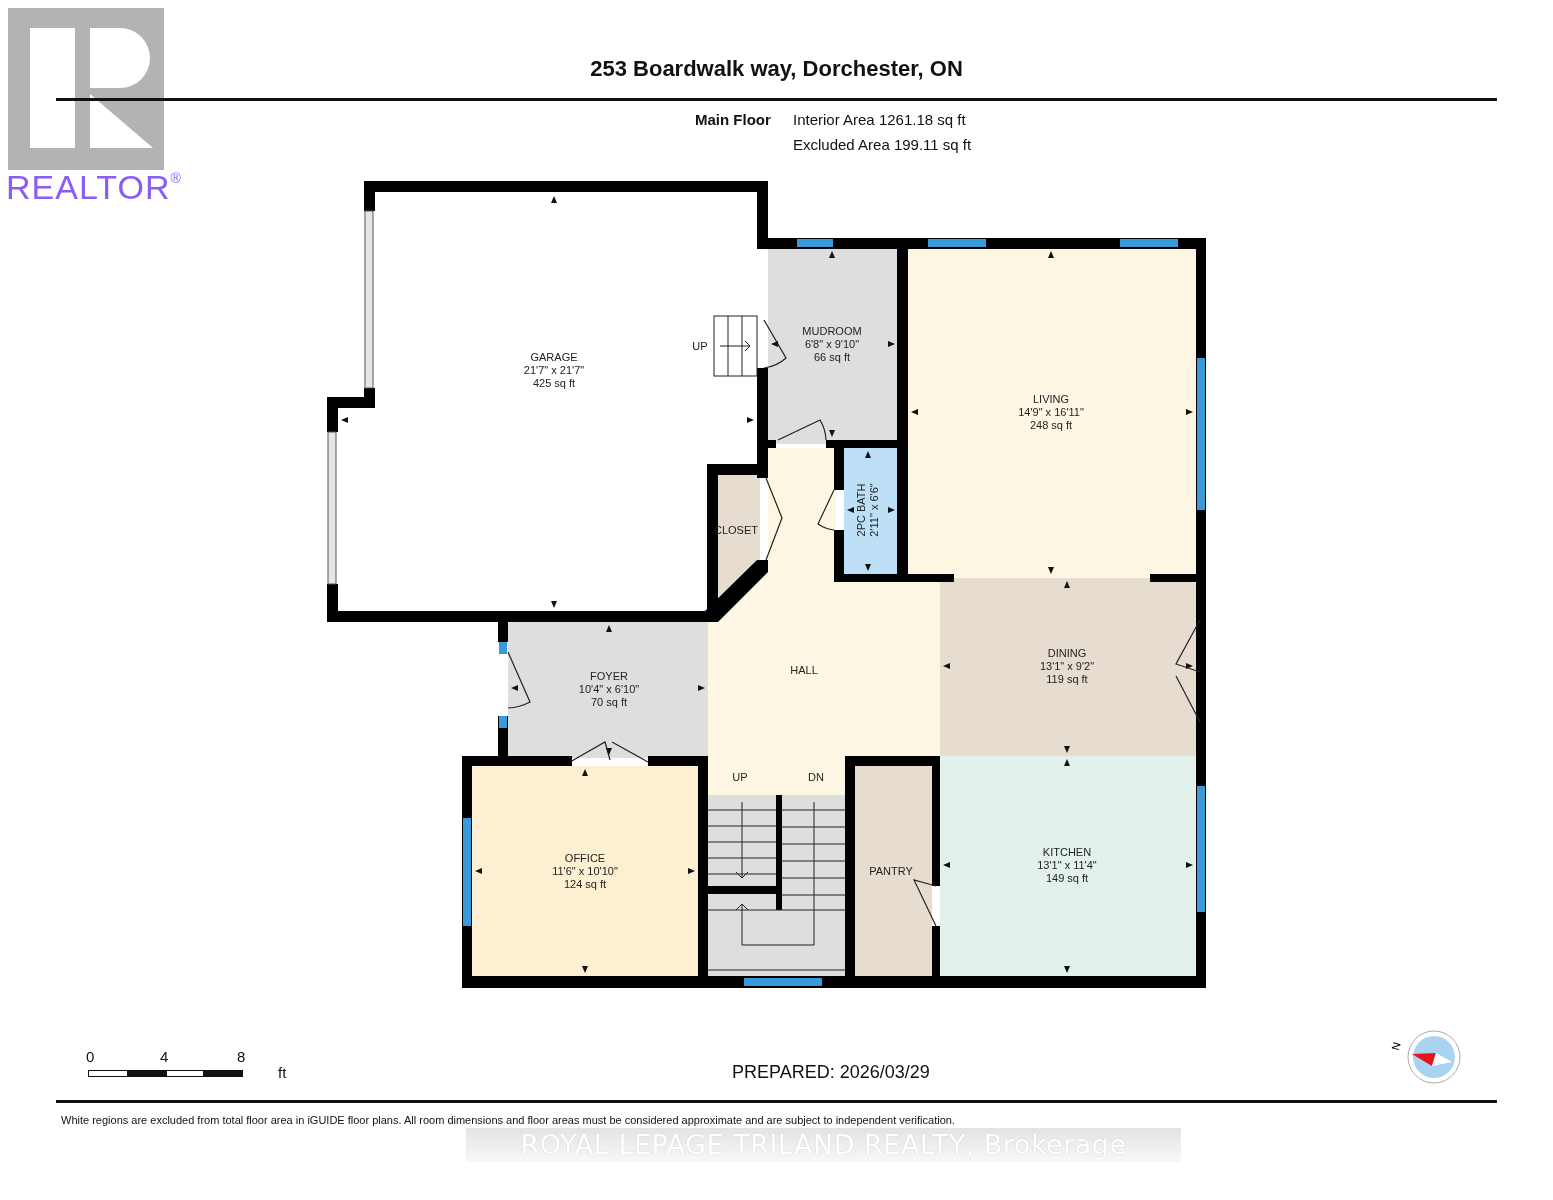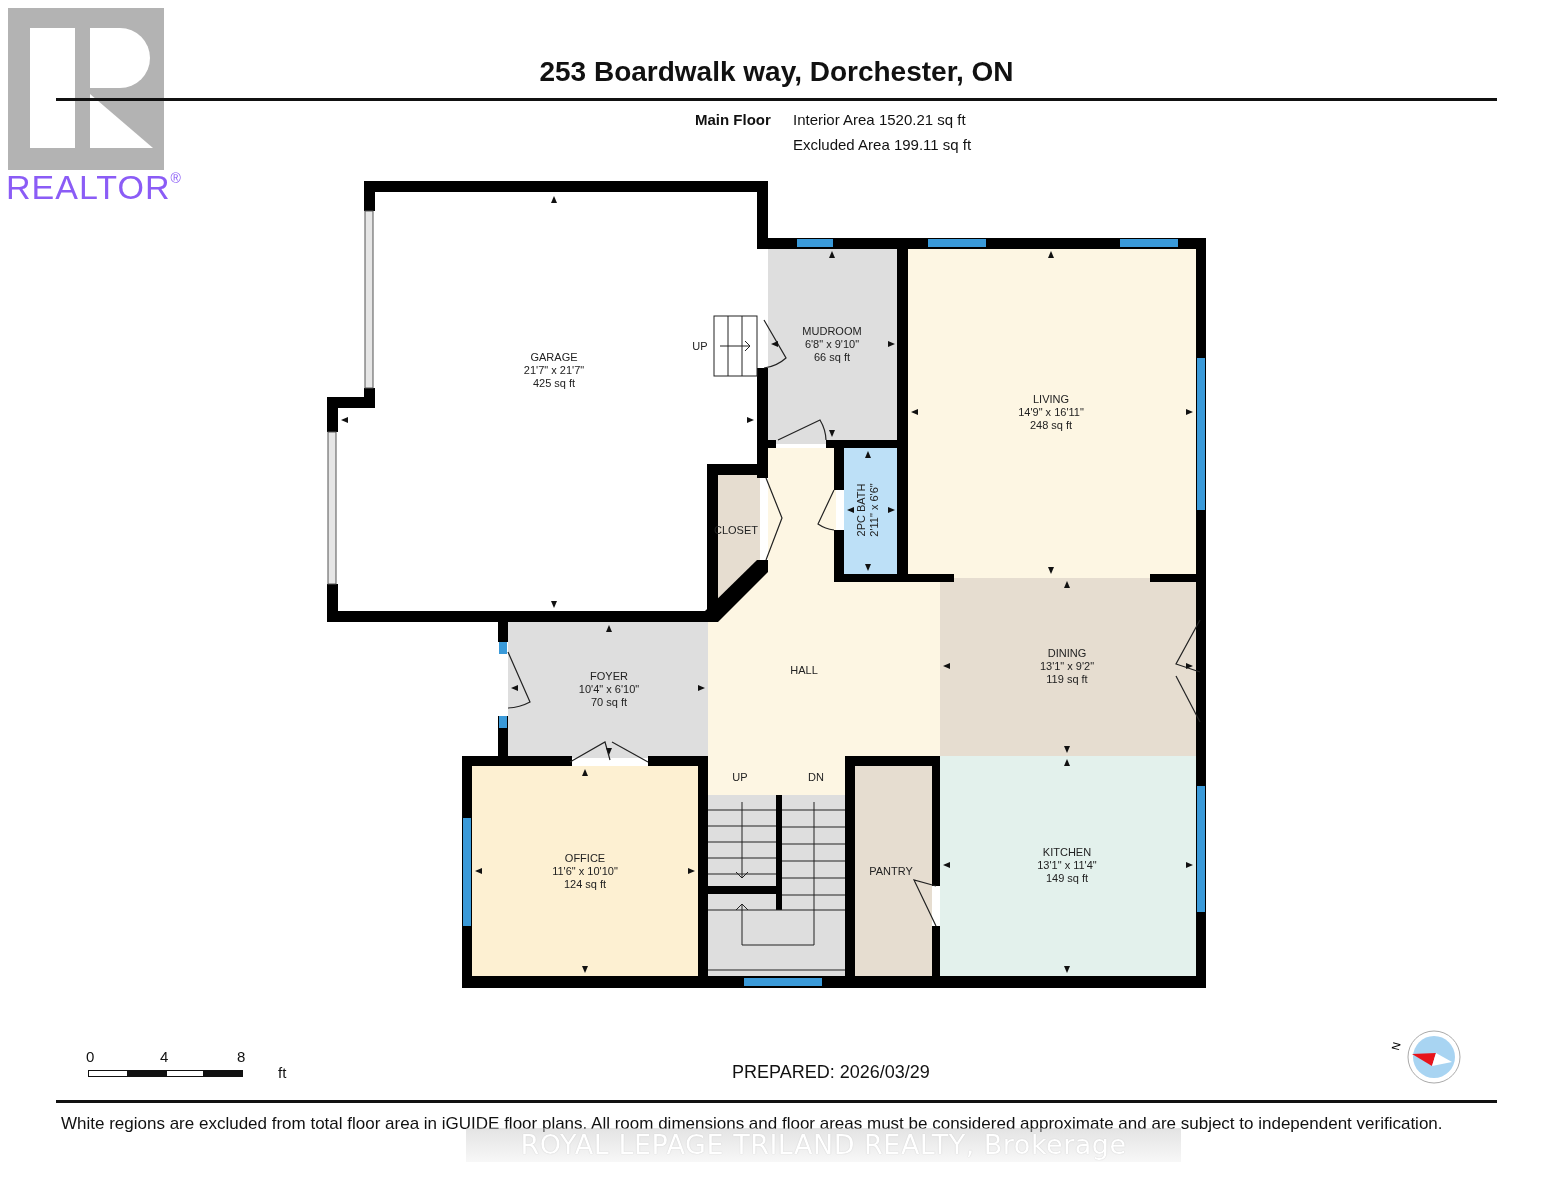--- a/index.html
+++ b/index.html
@@ -1,51 +1,51 @@
 <!DOCTYPE html>
 <html><head>
 <meta charset="utf-8">
 <style>
   html, body { margin:0; padding:0; background:#ffffff; }
   body { width:1553px; height:1200px; position:relative; overflow:hidden; font-family:"Liberation Sans", sans-serif; color:#111; }
   .abs { position:absolute; }
   #realtor-logo { left:8px; top:8px; width:156px; height:162px; }
   #realtor-word { left:6px; top:168px; font-size:34px; color:#8b5cf6; letter-spacing:1px; font-family:"Liberation Sans", sans-serif; }
   #realtor-word sup { font-size:14px; vertical-align:top; position:relative; top:2px; }
-  #title { left:0; width:1553px; top:56px; text-align:center; font-size:28px; font-weight:bold; padding-left:0; }
+  #title { left:0; width:1553px; top:56px; text-align:center; font-size:22px; font-weight:bold; padding-left:0; }
   #title span { display:inline-block; margin-left:0; }
   .hrule { position:absolute; left:56px; width:1441px; height:3px; background:#111; }
   #floor-label { left:695px; top:111px; font-size:15px; font-weight:bold; }
   #interior { left:793px; top:111px; font-size:15px; }
   #excluded { left:793px; top:136px; font-size:15px; }
   #plan { left:0; top:0; width:1553px; height:1200px; }
   .room-label { font-family:"Liberation Sans", sans-serif; font-size:11px; fill:#222; text-anchor:middle; }
   #scale { left:86px; top:1048px; }
   #scale .num { position:absolute; font-size:15px; }
   #scale .bar { position:absolute; top:22px; height:7px; border:1px solid #111; box-sizing:border-box; }
   #prepared { left:732px; top:1062px; font-size:18px; }
-  #disclaimer { left:61px; top:1114px; font-size:17px; }
+  #disclaimer { left:61px; top:1114px; font-size:11px; }
   #watermark { left:466px; top:1128px; width:715px; height:34px; background:linear-gradient(to bottom, rgba(200,200,200,0.5), rgba(230,230,230,0.3)); color:#ffffff; font-size:27px; line-height:34px; text-align:center; font-family:"DejaVu Sans", sans-serif; letter-spacing:0.5px; text-shadow:0 0 1px #bbb; }
   #compass { left:1390px; top:1030px; width:72px; height:56px; }
 </style>
 </head>
 <body>
 
 <svg id="realtor-logo" class="abs" viewBox="0 0 156 162">
   <rect x="0" y="0" width="156" height="162" fill="#b3b3b3"></rect>
   <rect x="22" y="20" width="45" height="120" fill="#ffffff"></rect>
   <path d="M82 20 H112 A30 30 0 0 1 112 80 H82 Z" fill="#ffffff"></path>
   <path d="M82 86 L145 140 H82 Z" fill="#ffffff"></path>
 </svg>
 <div id="realtor-word" class="abs"><span>REALTOR</span><sup>®</sup></div>
 
 <div id="title" class="abs"><span style="margin-left:0;">253 Boardwalk way, Dorchester, ON</span></div>
 <div class="hrule" style="top:98px;"></div>
 <div id="floor-label" class="abs">Main Floor</div>
-<div id="interior" class="abs">Interior Area 1520.21 sq ft</div>
+<div id="interior" class="abs">Interior Area 1261.18 sq ft</div>
 <div id="excluded" class="abs">Excluded Area 199.11 sq ft</div>
 
 <svg id="plan" class="abs" viewBox="0 0 1553 1200">
 
   <g>
     <polygon points="375,192 757,192 757,466 710,466 710,612 336,612 336,404 375,404" fill="#ffffff"></polygon>
     <rect x="768" y="248" width="130" height="196" fill="#dedede"></rect>
     <rect x="908" y="248" width="288" height="330" fill="#fdf6e3"></rect>
     <rect x="844" y="448" width="54" height="126" fill="#bde0f7"></rect>
     <polygon points="718,474 760,474 760,568 718,610" fill="#e6ddd0"></polygon>

